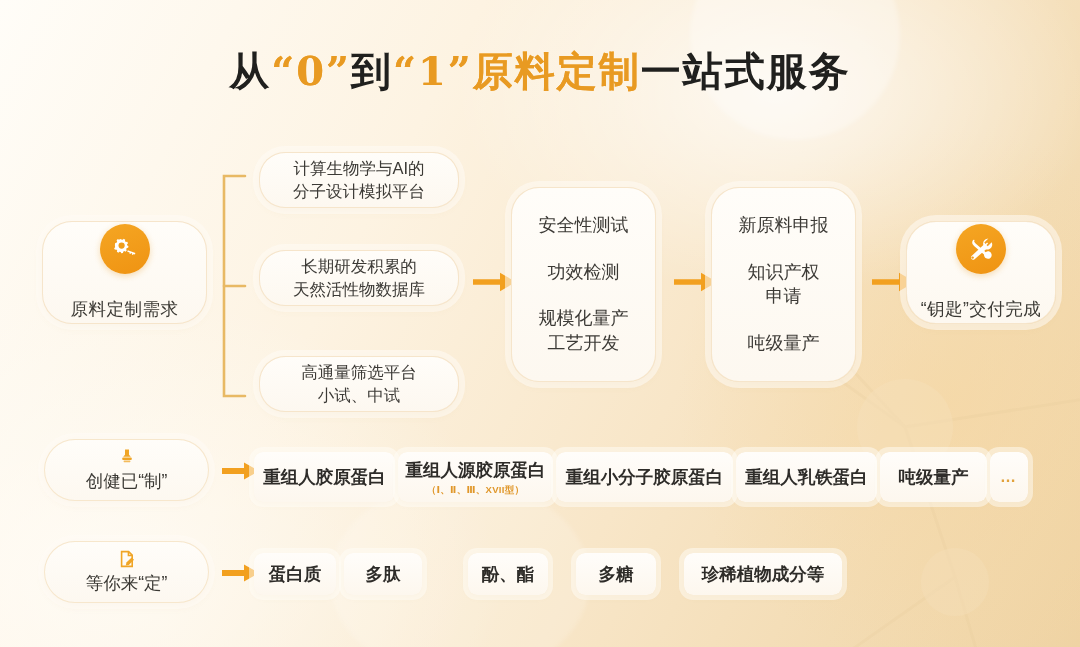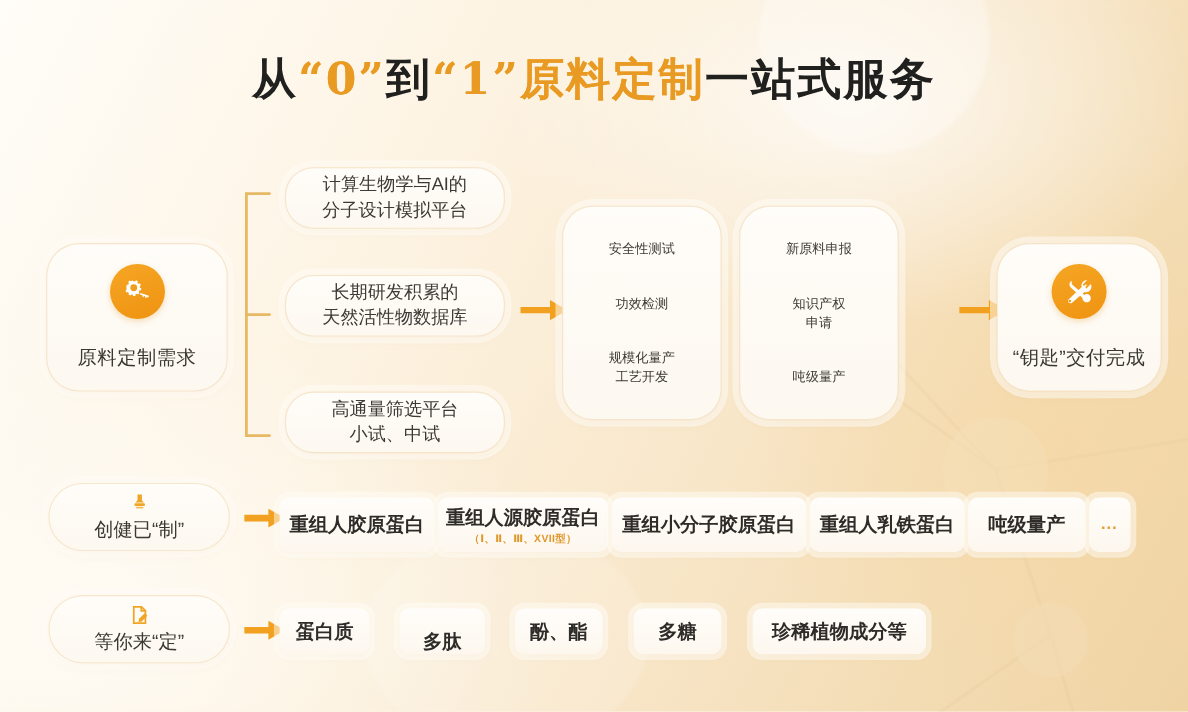--- a/index.html
+++ b/index.html
@@ -39,34 +39,34 @@
     border:1px solid rgba(246,228,200,.95);
     border-radius:24px;
     box-shadow:0 0 0 6px rgba(255,252,245,.55), 0 3px 9px rgba(203,168,112,.13);
     display:flex;flex-direction:column;align-items:center;justify-content:center;
     color:#3c3a36;
   }
   .card .ln{line-height:1.38;white-space:nowrap;}
 
   
   .bigcard{
-    width:165px;height:135px;border-radius:30px;gap:23px;
+    width:165px;height:103px;border-radius:30px;gap:23px;
   }
   .bigcard .label{font-size:17.5px;color:#3a3833;letter-spacing:.5px;white-space:nowrap;}
   .circ{
     width:50px;height:50px;border-radius:50%;
     background:linear-gradient(160deg,#f5a623 0%,#ef9312 100%);
     display:flex;align-items:center;justify-content:center;
     box-shadow:0 2px 6px rgba(225,150,30,.30);
   }
 
   
   .c1{width:200px;height:56px;border-radius:26px;font-size:16.5px;}
   
-  .tall{width:145px;height:195px;border-radius:28px;justify-content:space-around;font-size:12px;padding:14px 0;}
+  .tall{width:145px;height:195px;border-radius:28px;justify-content:space-around;font-size:18px;padding:14px 0;}
 
   
   .bracket{position:absolute;pointer-events:none;}
 
   
   .arrow{position:absolute;display:block;}
 
   
   .rowbtn{
     position:absolute;box-sizing:border-box;height:42px;
@@ -157,21 +157,21 @@
     <div style="text-align:center;">
       <div class="ln">规模化量产</div>
       <div class="ln">工艺开发</div>
     </div>
   </div>
 
   <svg class="arrow" style="left:674px;top:271px;" width="44" height="22" viewBox="0 0 44 22">
     <path d="M0 8.2 h27 v-6.4 l16 9.2 -16 9.2 v-6.4 H0 z" fill="#f2a01f"></path>
   </svg>
 
-  <div class="card tall" style="left:672px;top:187px;">
+  <div class="card tall" style="left:711px;top:187px;">
     <div class="ln">新原料申报</div>
     <div style="text-align:center;">
       <div class="ln">知识产权</div>
       <div class="ln">申请</div>
     </div>
     <div class="ln">吨级量产</div>
   </div>
 
   <svg class="arrow" style="left:872px;top:271px;" width="44" height="22" viewBox="0 0 44 22">
     <path d="M0 8.2 h27 v-6.4 l16 9.2 -16 9.2 v-6.4 H0 z" fill="#f2a01f"></path>
@@ -230,21 +230,21 @@
     </svg>
     <div class="ltext">等你来“定”</div>
   </div>
   <svg class="arrow" style="left:222px;top:563px;" width="38" height="20" viewBox="0 0 38 20">
     <path d="M0 7.0 h22 v-5.6 l15 8.6 -15 8.6 v-5.6 H0 z" fill="#f2a01f"></path>
   </svg>
 
   <div class="rowbtn" style="left:254px;top:553px;width:82px;">
     <div>蛋白质</div>
   </div>
-  <div class="rowbtn" style="left:363px;top:553px;width:78px;justify-content:flex-end;">
+  <div class="rowbtn" style="left:344px;top:553px;width:78px;">
     <div>多肽</div>
   </div>
   <div class="rowbtn" style="left:468px;top:553px;width:80px;">
     <div>酚、酯</div>
   </div>
   <div class="rowbtn" style="left:576px;top:553px;width:80px;">
     <div>多糖</div>
   </div>
   <div class="rowbtn" style="left:684px;top:553px;width:158px;">
     <div>珍稀植物成分等</div>

